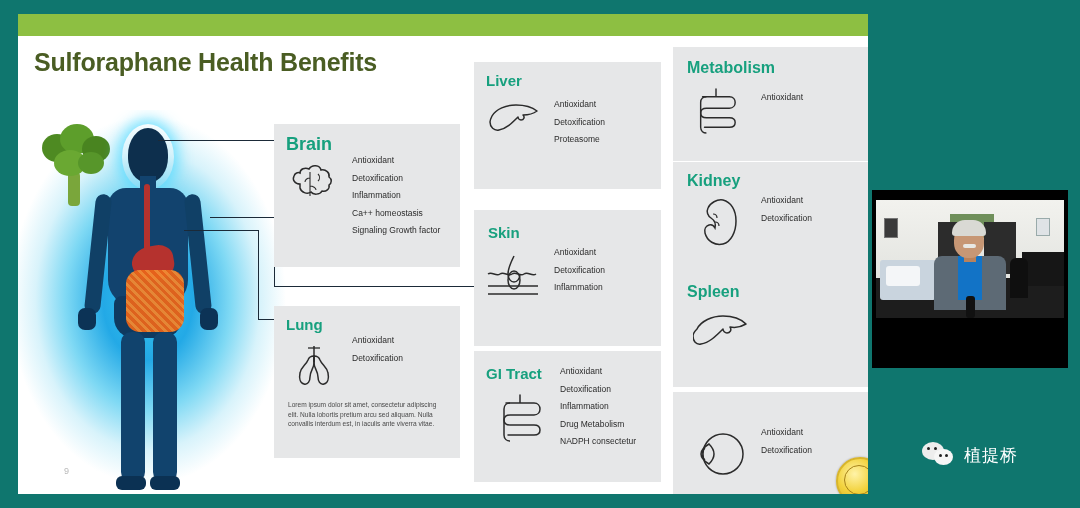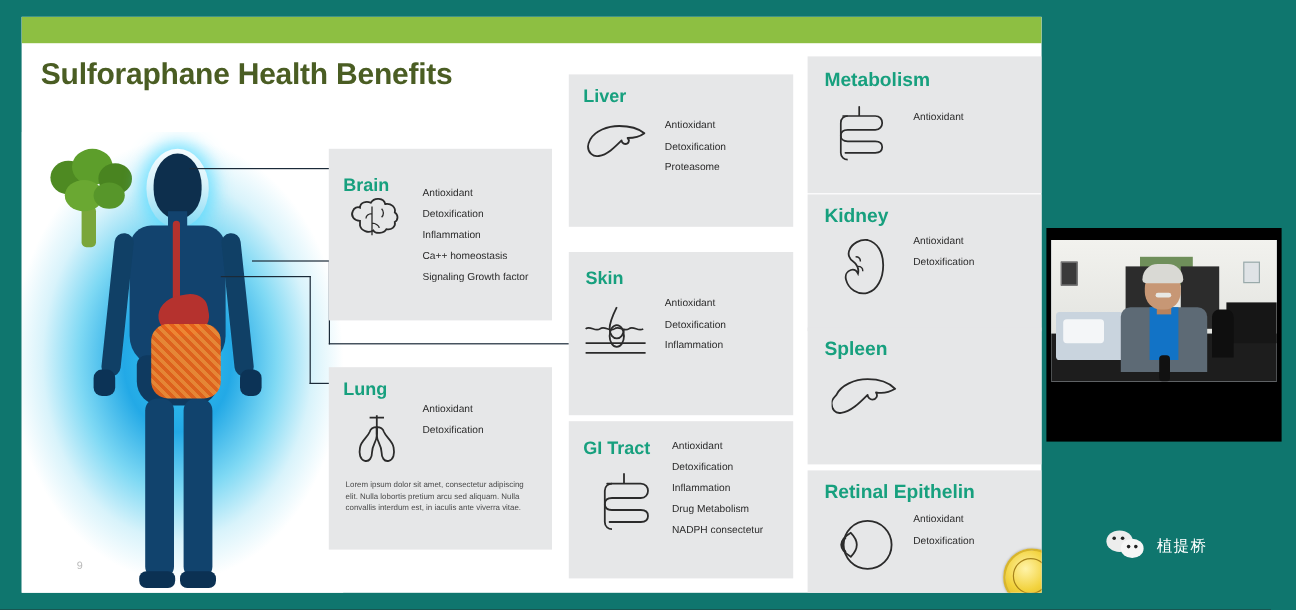--- a/index.html
+++ b/index.html
@@ -100,21 +100,21 @@
   #pNeck{left:88px;top:52px;width:12px;height:10px;background:#b8825d;}
   #mic{left:90px;top:96px;width:9px;height:22px;background:#111;border-radius:3px;}
 
   
   #wechat{position:absolute;left:922px;top:442px;display:flex;align-items:center;gap:8px;}
   #wxlogo{position:relative;width:34px;height:26px;}
   .bub{position:absolute;background:#ededed;border-radius:50%;}
   #bub1{left:0;top:0;width:22px;height:18px;}
   #bub2{left:12px;top:7px;width:19px;height:16px;background:#f6f6f6;}
   .dot{position:absolute;width:3px;height:3px;background:#222;border-radius:50%;}
-  #wxtext{color:#fff;font-size:13px;letter-spacing:1px;}
+  #wxtext{color:#fff;font-size:17px;letter-spacing:1px;}
 </style>
 </head>
 <body>
 
 <div id="stage">
 
   <div id="slide">
 
     <div id="greenbar"></div>
 
@@ -154,21 +154,21 @@
 
     <div class="conn" style="left:140px;top:126px;width:118px;border-top-width:1.6px;"></div>
     <div class="conn" style="left:192px;top:203px;width:66px;border-top-width:1.6px;"></div>
     <div class="conn" style="left:256px;top:203px;height:70px;border-left-width:1.6px;"></div>
     <div class="conn" style="left:256px;top:272px;width:200px;border-top-width:1.6px;"></div>
     <div class="conn" style="left:166px;top:216px;width:75px;border-top-width:1.6px;"></div>
     <div class="conn" style="left:240px;top:216px;height:90px;border-left-width:1.6px;"></div>
     <div class="conn" style="left:240px;top:305px;width:18px;border-top-width:1.6px;"></div>
 
     <div id="cardBrain" class="card">
-      <div class="cname" style="left:12px;top:22px;font-size:15px;">Brain</div>
+      <div class="cname" style="left:12px;top:10px;font-size:18px;">Brain</div>
       <svg class="icon" style="left:14px;top:38px;" width="52" height="44" viewBox="0 0 52 44">
         <path d="M12 22c-5 0-8-4-6-8 1-3 4-4 6-3 0-4 5-6 9-4 3-5 11-4 12 1 5-1 9 3 8 7 3 2 3 6 0 8 1 4-3 7-7 6-2 4-9 4-11 1-4 3-10 0-11-4 0-1 0-3 0-4z" fill="none" stroke="#2b2b2b" stroke-width="1.5"></path>
         <path d="M22 10v24M22 16c-3 0-5 2-5 4M22 24c3 0 6 2 6 4M30 12c2 2 2 5 0 7" fill="none" stroke="#2b2b2b" stroke-width="1.1"></path>
       </svg>
       <div class="benefits" style="left:78px;top:30px;width:100px;">
         <div>Antioxidant</div>
         <div>Detoxification</div>
         <div>Inflammation</div>
         <div>Ca++ homeostasis</div>
         <div>Signaling Growth factor</div>
@@ -257,21 +257,20 @@
     </div>
 
     <div id="cardSpl" class="card">
       <div class="cname" style="left:14px;top:10px;font-size:16px;">Spleen</div>
       <svg class="icon" style="left:20px;top:40px;" width="56" height="42" viewBox="0 0 56 42">
         <path d="M4 16c4-8 15-13 26-13 9 0 18 3 23 8-5 3-11 4-16 3 2 3 0 6-3 6-2 0-4-2-4-4-7 7-14 14-22 15-5 1-8-3-8-8 0-2 2-5 4-7z" fill="none" stroke="#2b2b2b" stroke-width="1.5" stroke-linejoin="round"></path>
       </svg>
     </div>
 
     <div id="cardRet" class="card">
-      <div class="cname" style="left:14px;top:10px;font-size:16px;">Retinal Epithelin</div>
       <svg class="icon" style="left:20px;top:38px;" width="56" height="48" viewBox="0 0 56 48">
         <circle cx="30" cy="24" r="20" fill="none" stroke="#2b2b2b" stroke-width="1.5"></circle>
         <path d="M16 14c-5 3-8 7-8 10s3 7 8 10c3-3 5-7 5-10s-2-7-5-10z" fill="none" stroke="#2b2b2b" stroke-width="1.5"></path>
         <path d="M12 18c-2 2-3 4-3 6s1 4 3 6" fill="none" stroke="#2b2b2b" stroke-width="1.2"></path>
       </svg>
       <div class="benefits" style="left:88px;top:34px;width:100px;">
         <div>Antioxidant</div>
         <div>Detoxification</div>
       </div>
     </div>

